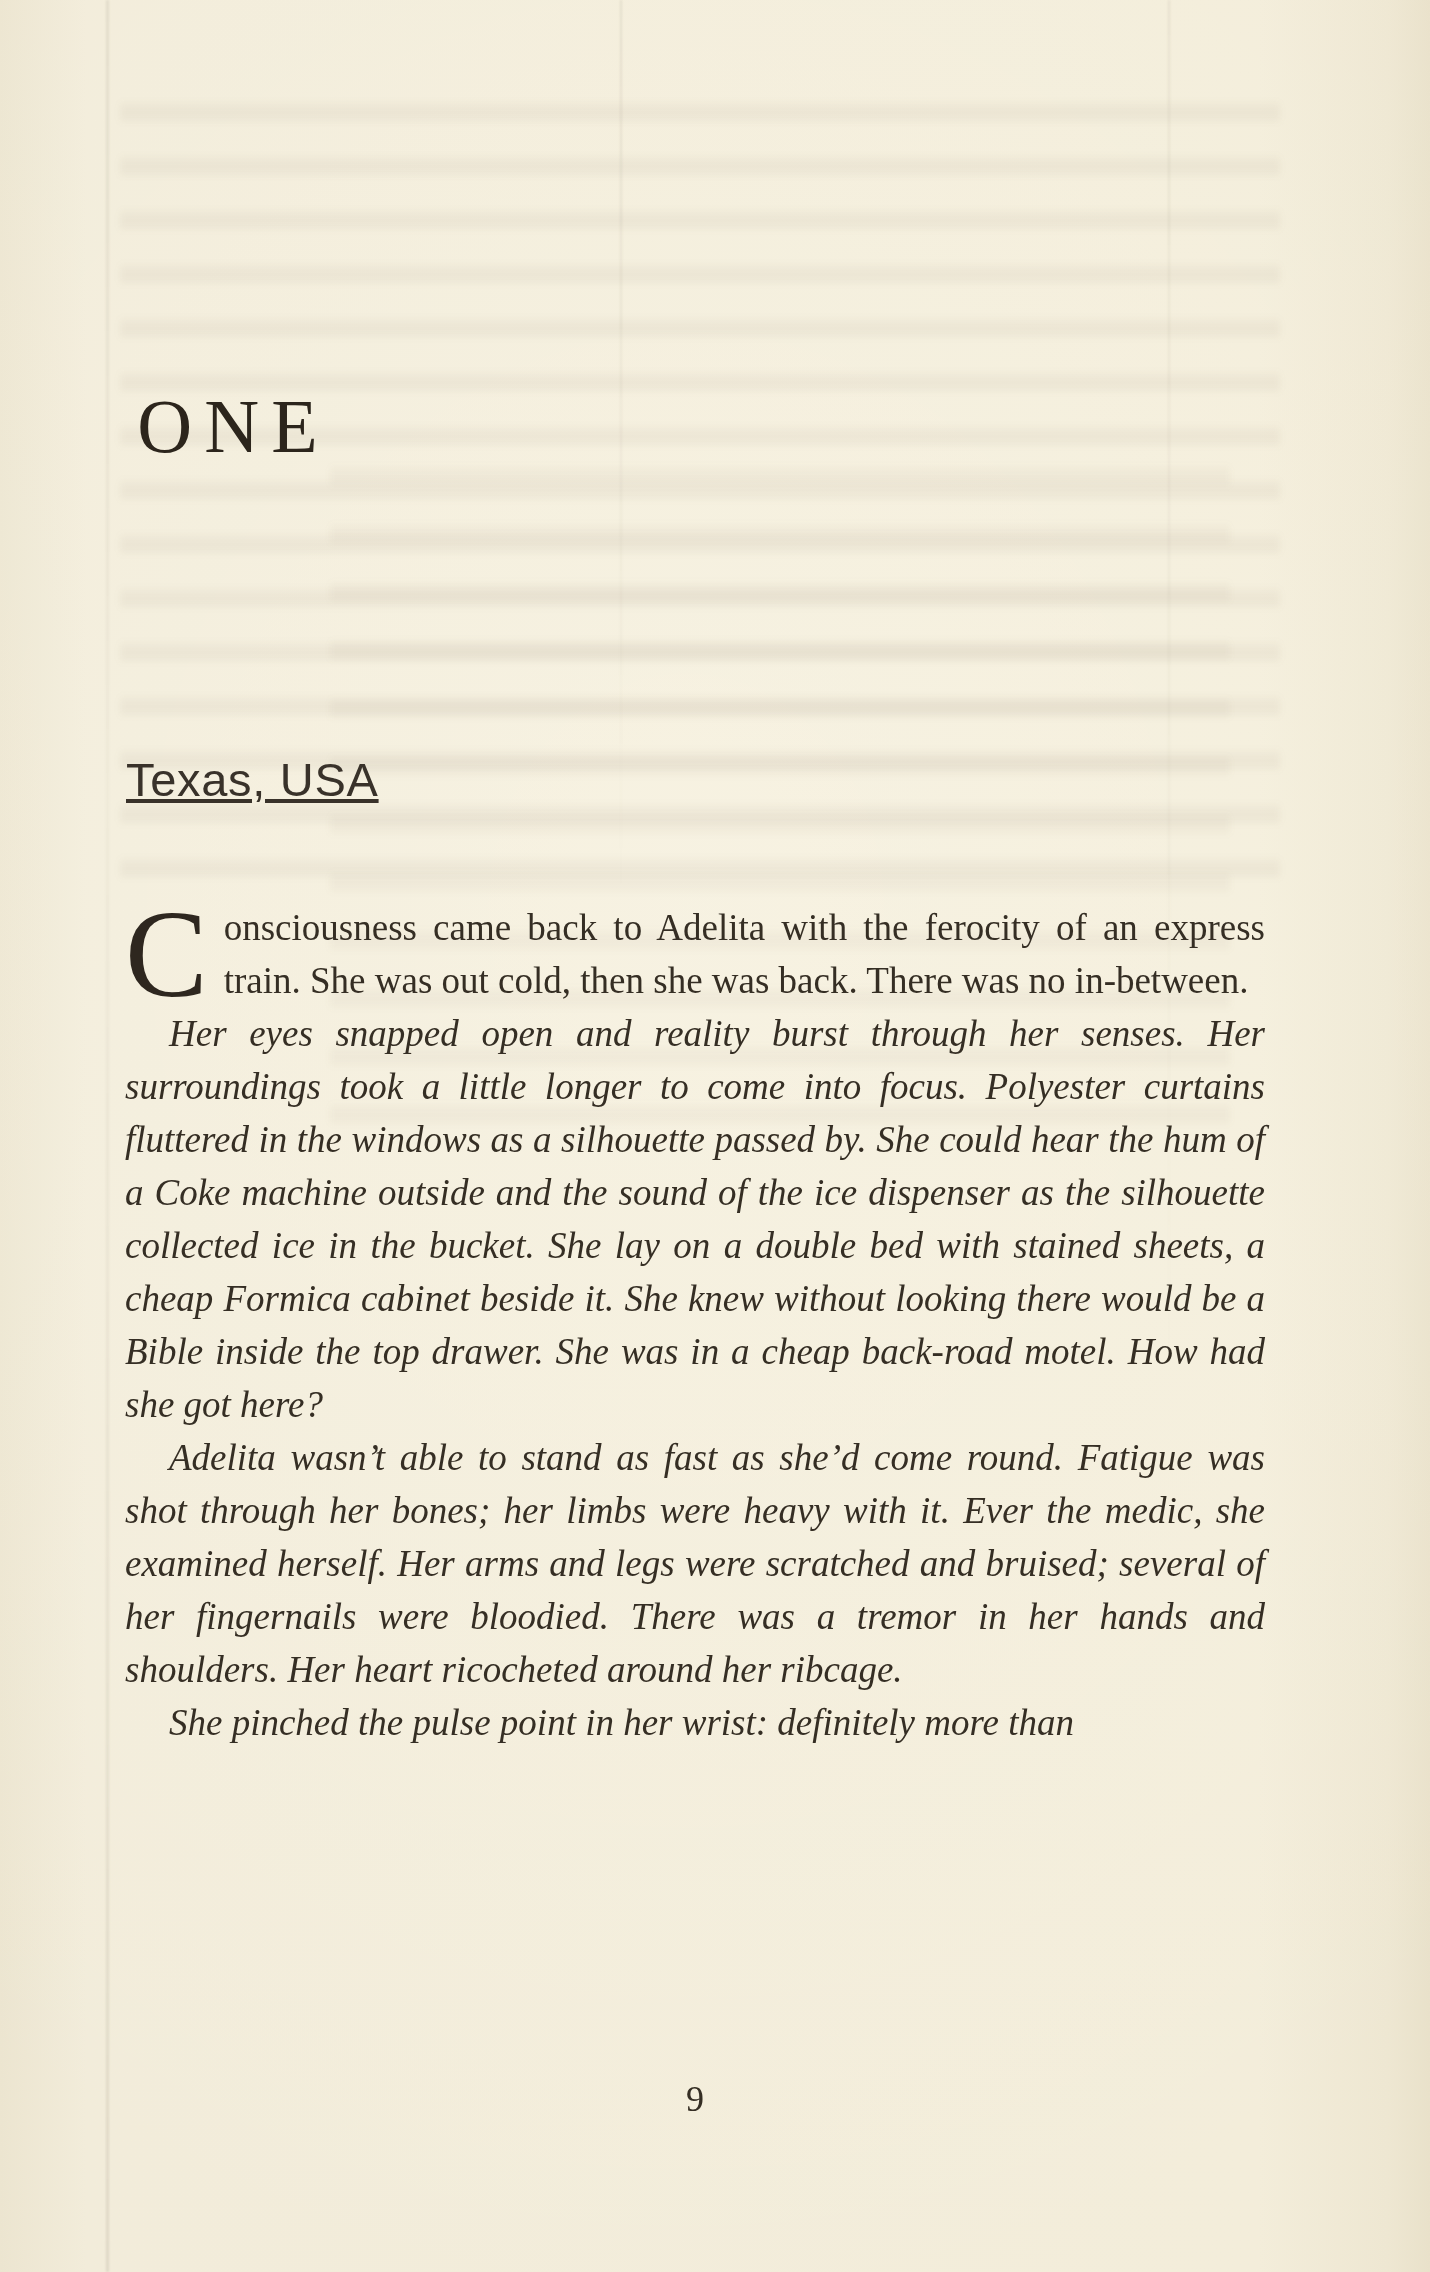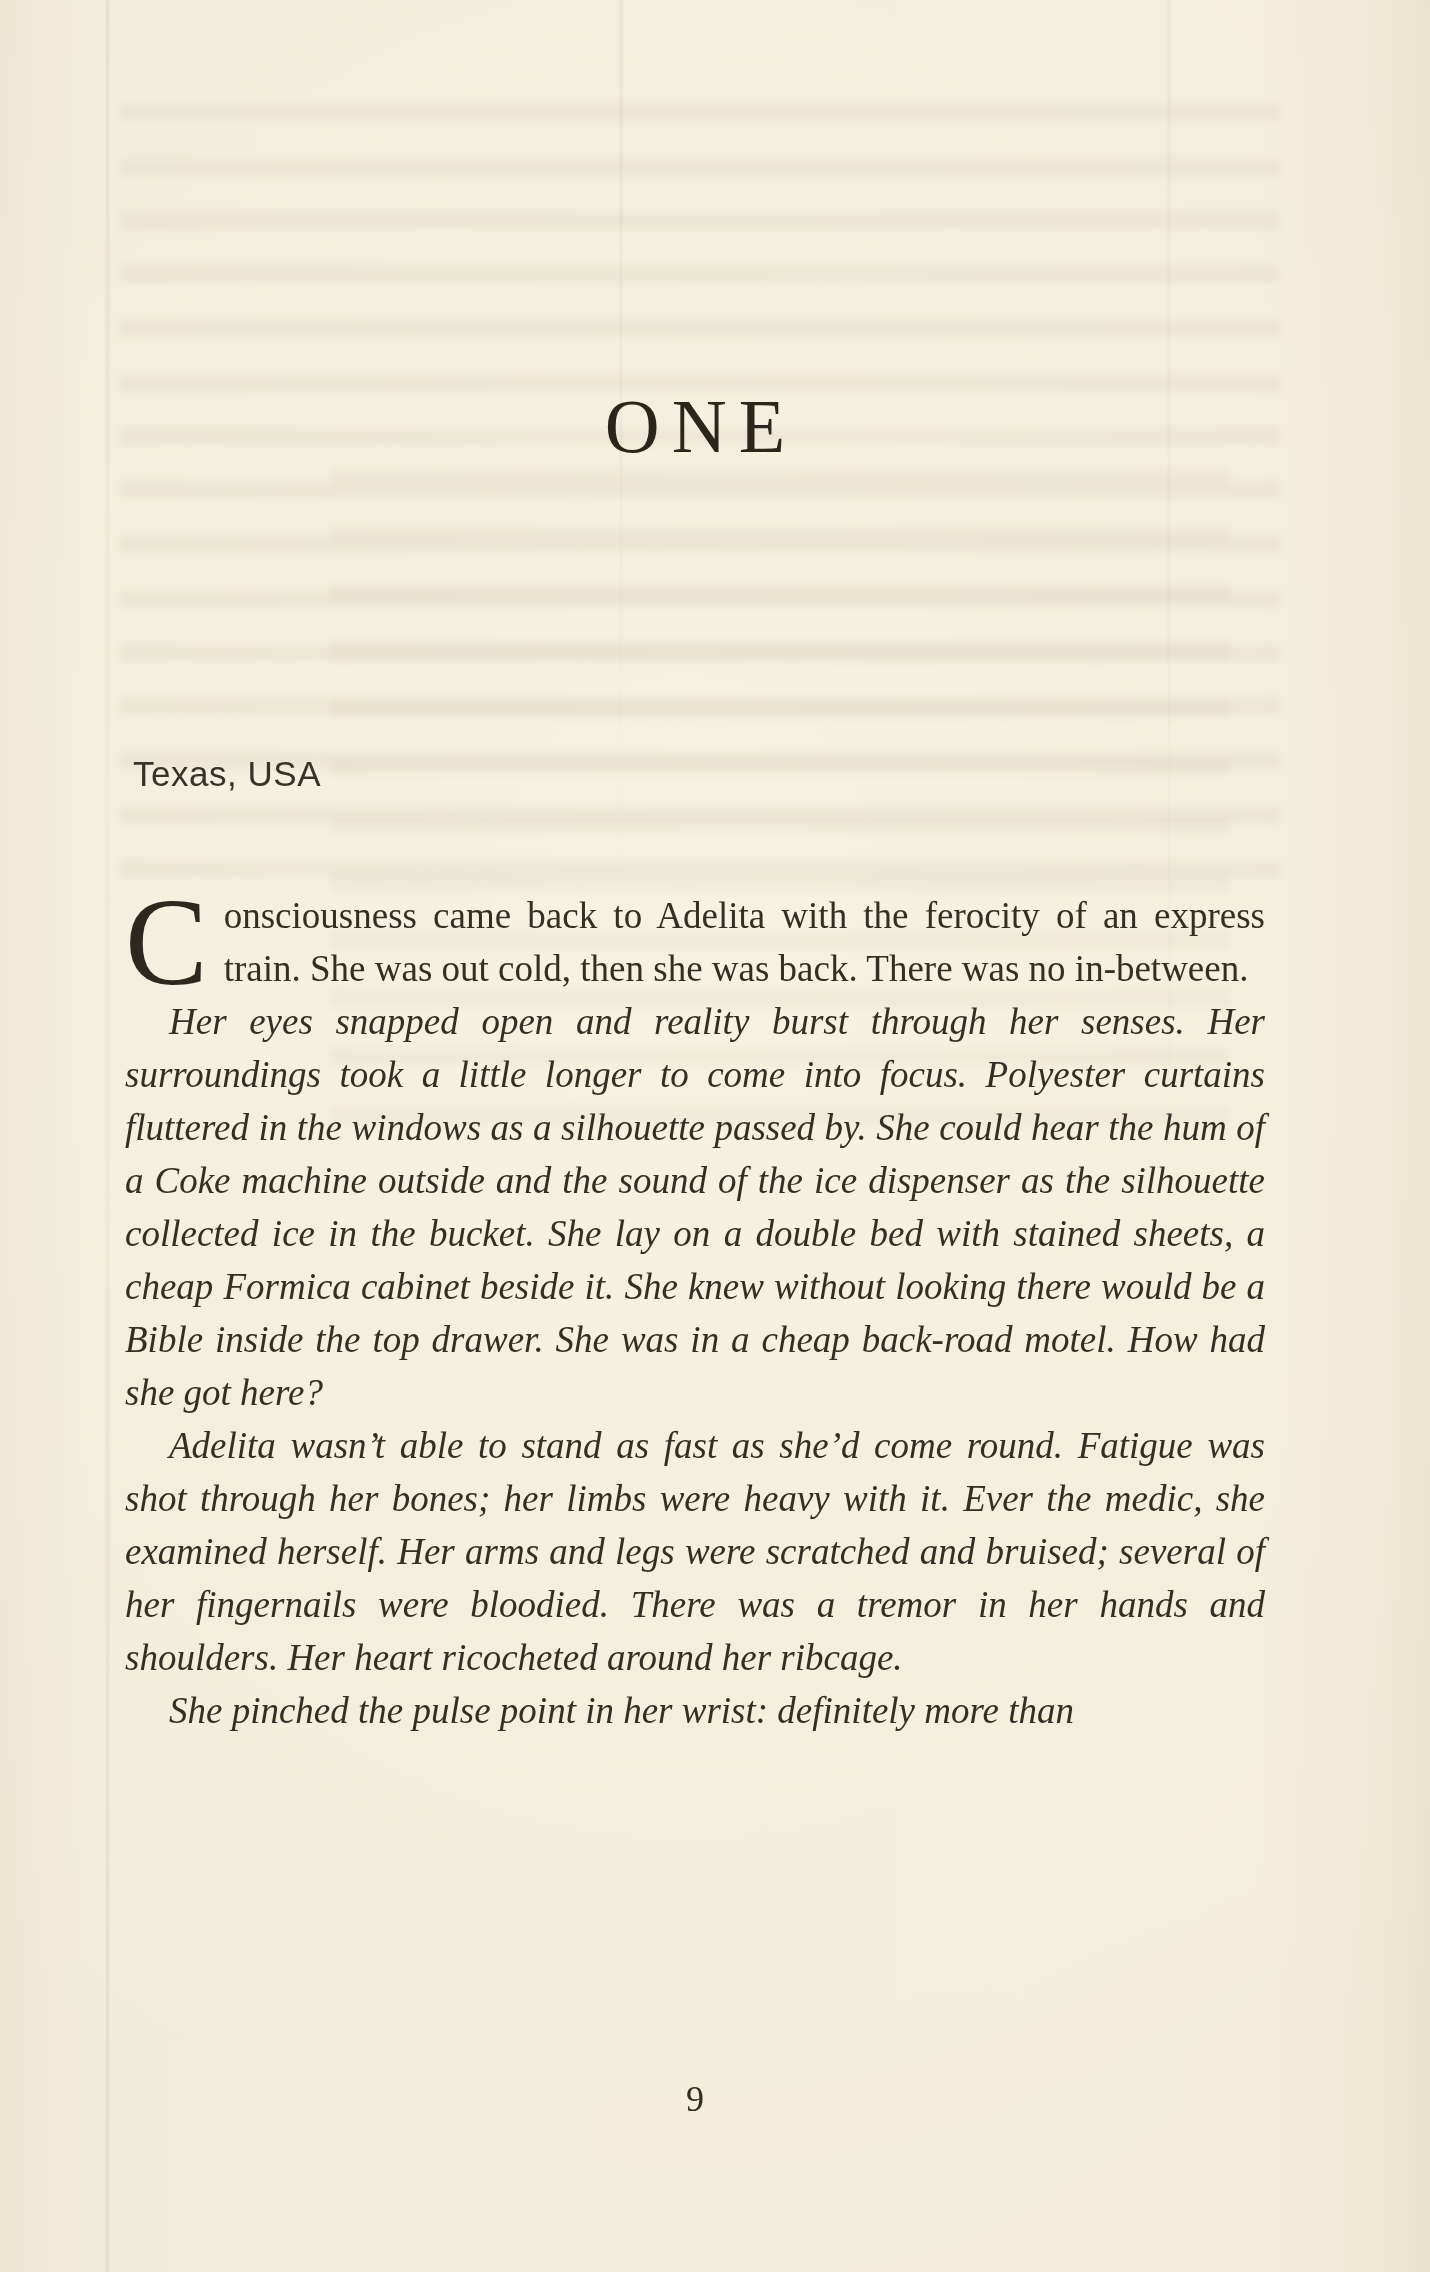--- a/index.html
+++ b/index.html
@@ -90,37 +90,37 @@
   
   .content {
     position: absolute;
     left: 125px;
     top: 0;
     width: 1140px;
   }
 
   .chapter-title {
     margin: 388px 0 0 0;
-    text-align: center;
     font-size: 76px;
     font-weight: 400;
     line-height: 1;
     letter-spacing: 0.16em;
     padding-left: 0.16em; 
     color: #2c251c;
   }
 
   .location {
-    margin: 292px 0 0 8px;
+    margin: 292px 0 0 1px;
     font-family: "Liberation Sans", "DejaVu Sans", sans-serif;
     font-weight: 400;
-    font-size: 35px;
+    font-size: 47px;
     line-height: 1;
     letter-spacing: 0.015em;
     color: #39322a;
+    text-decoration: underline;
   }
 
   .body-text {
     margin-top: 98px;
     font-size: 37px;
     line-height: 53px;
     text-align: justify;
     color: #352e24;
   }
 

